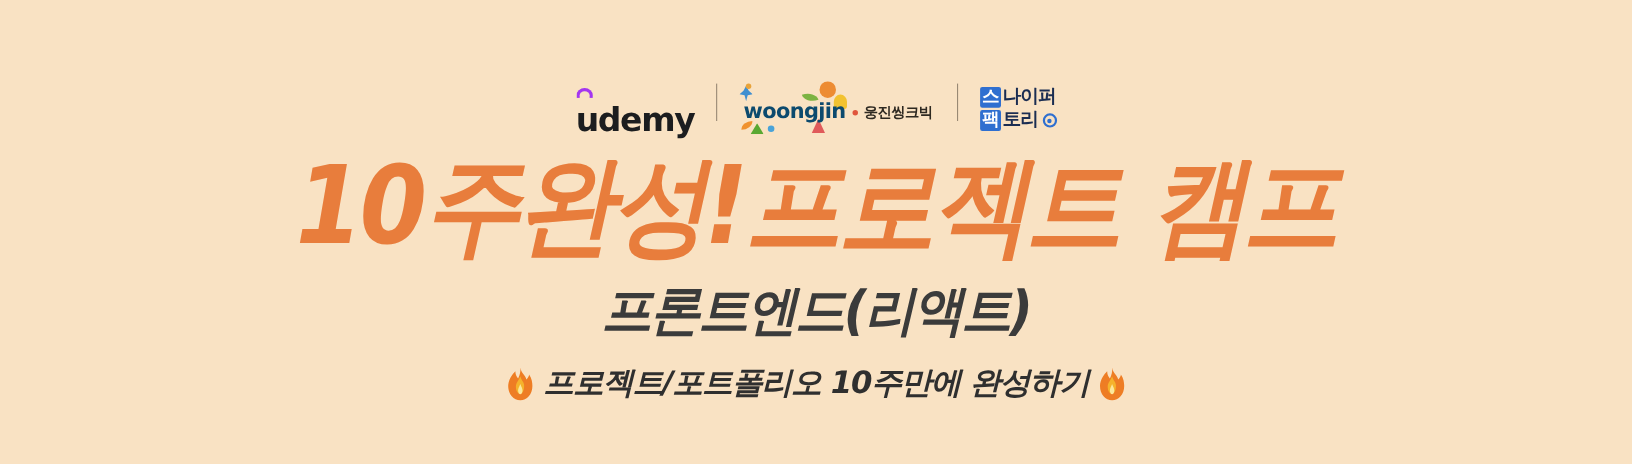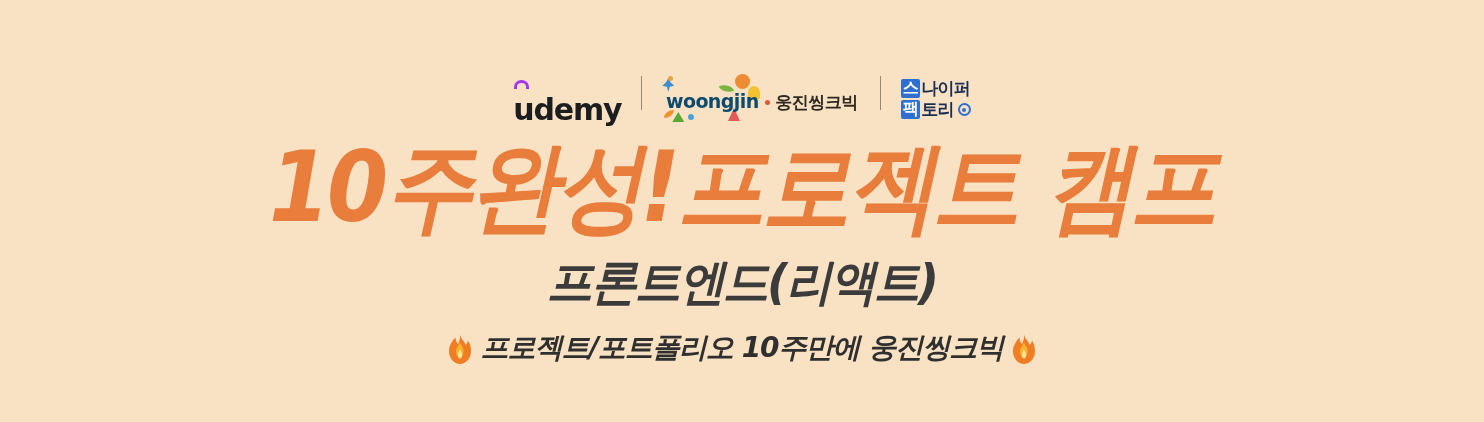--- a/index.html
+++ b/index.html
@@ -177,22 +177,22 @@
   .wj-dot {
     width: 5px;
     height: 5px;
     border-radius: 50%;
     background: #e0553c;
     flex: 0 0 auto;
     position: relative;
     top: 3px;
   }
   .wj-kr {
-    font-family: Liberation Serif, serif;
-    font-size: 17px;
+    font-family: Liberation Mono, monospace;
+    font-size: 13px;
     font-weight: 700;
     color: #2e2921;
     letter-spacing: -0.5px;
     line-height: 1;
     position: relative;
     top: 3px;
   }
 
   
   .sniper-logo {
@@ -367,21 +367,21 @@
   <div class="headline">10주완성!프로젝트 캠프</div>
 
   <div class="subtitle">프론트엔드(리액트)</div>
 
   <div class="tagline">
     <svg class="flame" viewBox="0 0 24 30">
       <path d="M12 0 C13 6 17 7 17.5 11 C19.5 9 20 7.5 20 6.5 C22.5 10 23 14 23 17 C23 24.5 18 30 12 30 C6 30 1 24.5 1 17 C1 11 5 6 7.5 3.5 C7.5 7 9 9 10 10 C11.5 7 12.5 3.5 12 0 Z" fill="#EE7D24"></path>
       <path d="M12 8 C13 12 15.5 13 15.5 16.5 C15.5 21 14 24 12 24 C10 24 8 21.5 8 17.5 C8 14 10.5 12 12 8 Z" fill="#F5B32C"></path>
       <path d="M12 15 C13 17.5 14 19 14 21 C14 23 13 24.5 12 24.5 C11 24.5 10 23 10 21 C10 19 11 17.5 12 15 Z" fill="#FCE79B"></path>
     </svg>
-    <span>프로젝트/포트폴리오 10주만에 웅진씽크빅</span>
+    <span>프로젝트/포트폴리오 10주만에 완성하기</span>
     <svg class="flame" viewBox="0 0 24 30">
       <path d="M12 0 C13 6 17 7 17.5 11 C19.5 9 20 7.5 20 6.5 C22.5 10 23 14 23 17 C23 24.5 18 30 12 30 C6 30 1 24.5 1 17 C1 11 5 6 7.5 3.5 C7.5 7 9 9 10 10 C11.5 7 12.5 3.5 12 0 Z" fill="#EE7D24"></path>
       <path d="M12 8 C13 12 15.5 13 15.5 16.5 C15.5 21 14 24 12 24 C10 24 8 21.5 8 17.5 C8 14 10.5 12 12 8 Z" fill="#F5B32C"></path>
       <path d="M12 15 C13 17.5 14 19 14 21 C14 23 13 24.5 12 24.5 C11 24.5 10 23 10 21 C10 19 11 17.5 12 15 Z" fill="#FCE79B"></path>
     </svg>
   </div>
 
 </div>
 
 </body></html>

